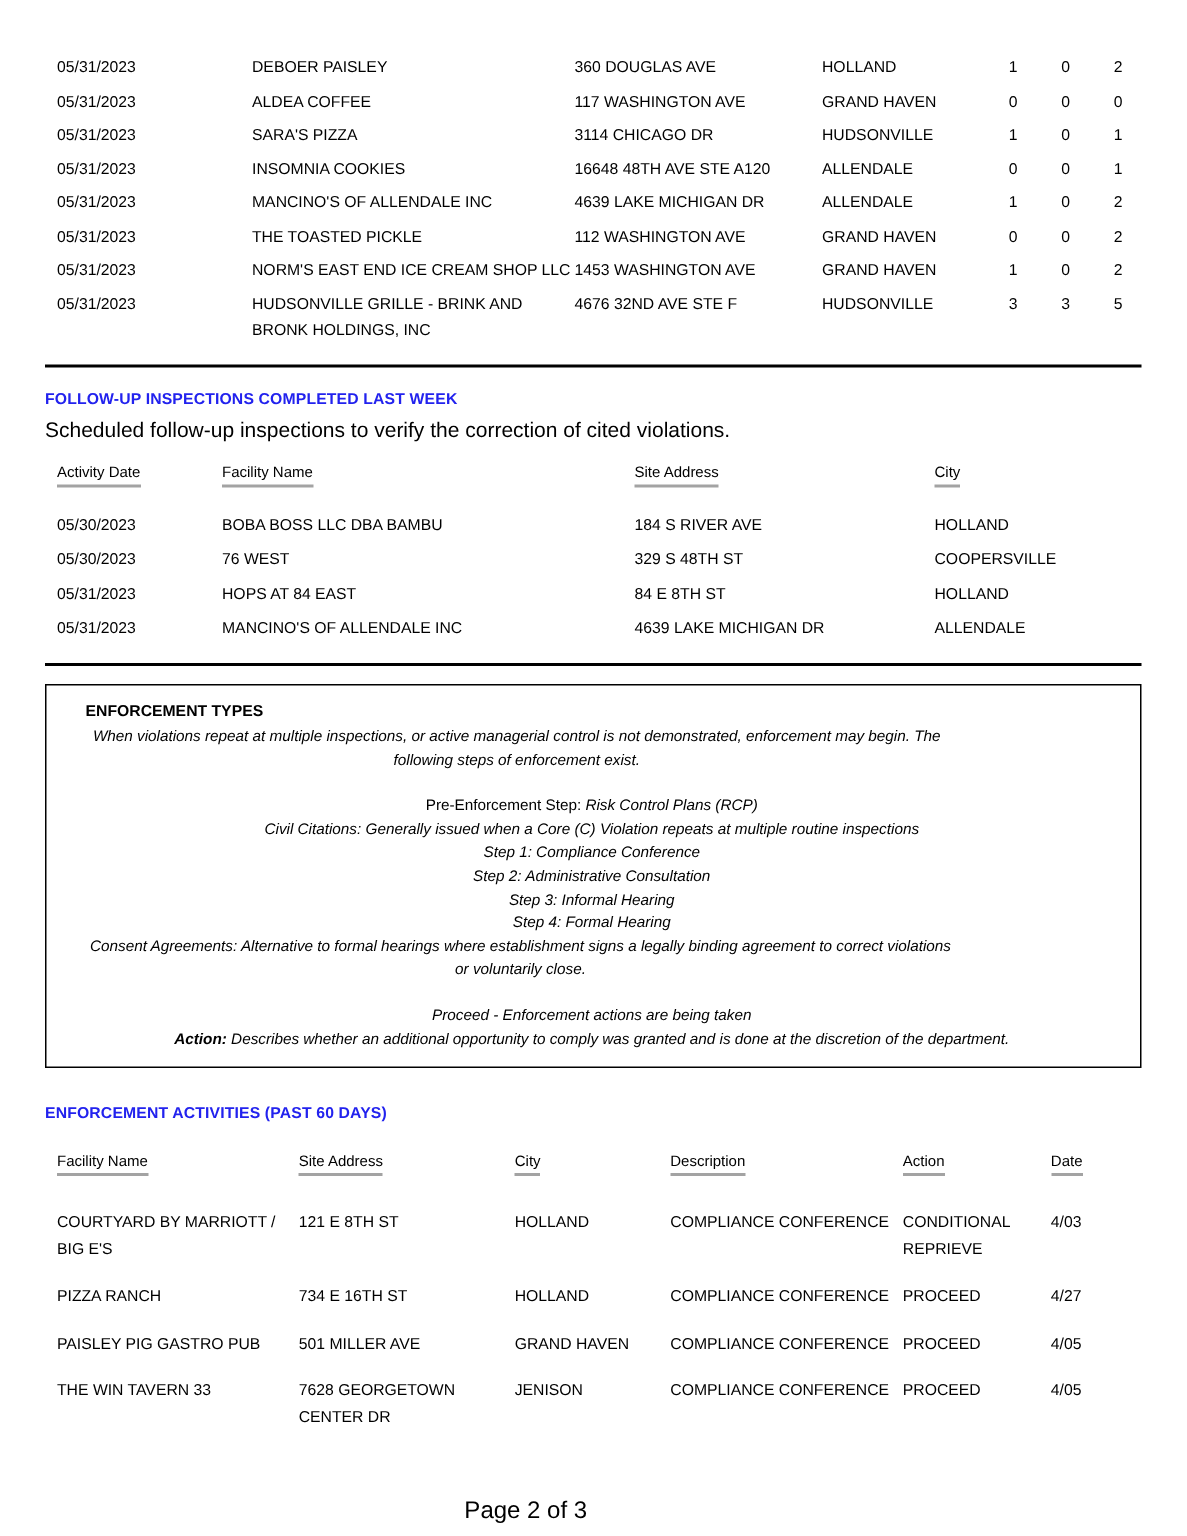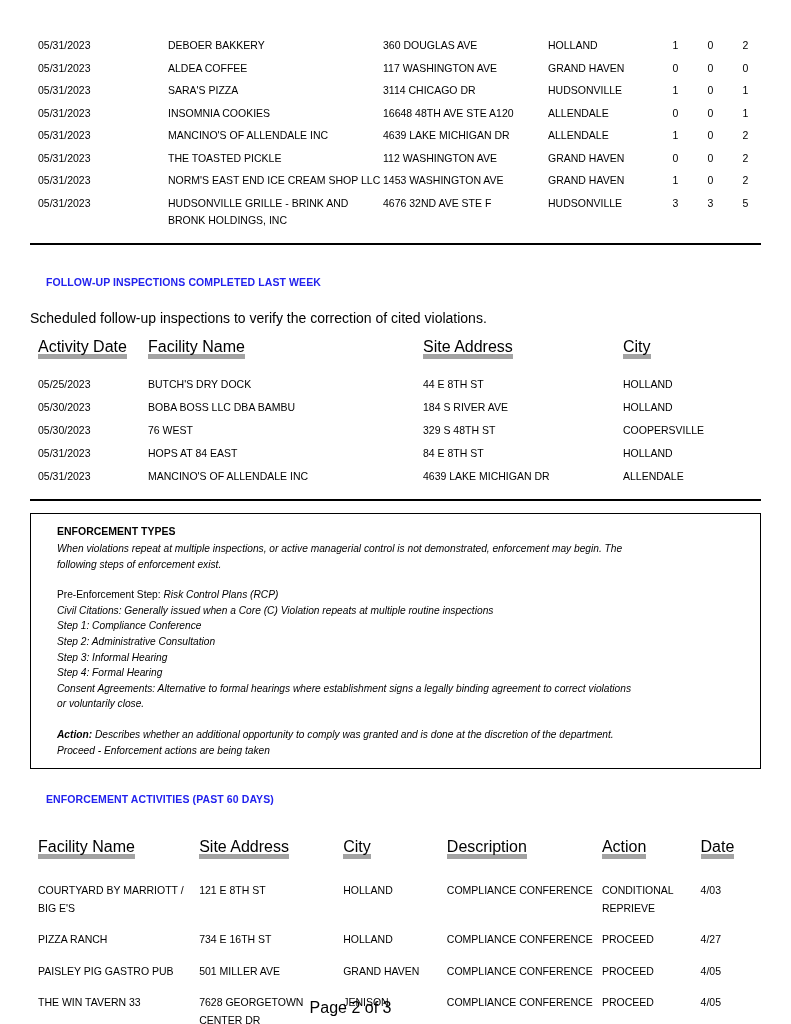--- a/index.html
+++ b/index.html
@@ -59,36 +59,36 @@
     padding: 0;
     height: 0;
   }
 
   
   .section-head {
     font-size: 10.5px;
     font-weight: bold;
     color: #2222ee;
     letter-spacing: 0.1px;
-    margin: 16px;
+    margin: 0;
     padding: 0;
   }
   .section-sub {
     font-size: 14px;
     color: #000;
     margin: 0;
     padding: 0;
   }
 
   
   .hdr span {
-    border-bottom: 5px solid #a3a3a3;
+    border-bottom: 2px solid #a3a3a3;
     display: inline-block;
     padding-bottom: 0px;
-    font-size: 16px;
+    font-size: 10px;
     line-height: 15px;
     text-align: right;
   }
 
   
   #followup-table td { padding-bottom: 5.5px; }
   .f-date { width: 110px; padding-left: 8px !important; }
   .f-fac  { width: 275px; }
   .f-addr { width: 200px; }
   .f-city { width: 150px; }
@@ -104,20 +104,21 @@
     font-size: 10.5px;
     font-weight: bold;
     line-height: 17px;
     margin: 0 0 1px 0;
   }
   .types-line {
     font-size: 10.2px;
     font-style: italic;
     line-height: 15.6px;
     margin: 0;
+    text-align: center;
   }
   .types-line b { font-style: italic; font-weight: bold; }
   .types-line .roman { font-style: normal; }
   .types-gap { height: 15px; }
 
   
   #enf-head-wrap { margin-top: 24px; }
   #enf-table td { padding-bottom: 6px; }
   .e-fac   { width: 160px; padding-left: 8px !important; }
   .e-addr  { width: 143px; }
@@ -141,21 +142,21 @@
 </style>
 </head>
 <body>
 
 <div class="page">
 
   <table id="routine-table">
     <tbody>
       <tr class="data-row">
         <td class="c-date">05/31/2023</td>
-        <td class="c-fac">DEBOER BAKKERY</td>
+        <td class="c-fac">DEBOER PAISLEY</td>
         <td class="c-addr">360 DOUGLAS AVE</td>
         <td class="c-city">HOLLAND</td>
         <td class="c-num">1</td>
         <td class="c-num">0</td>
         <td class="c-num">2</td>
       </tr>
       <tr class="data-row">
         <td class="c-date">05/31/2023</td>
         <td class="c-fac">ALDEA COFFEE</td>
         <td class="c-addr">117 WASHINGTON AVE</td>
@@ -235,26 +236,20 @@
         <th class="f-date"><span>Activity Date</span></th>
         <th class="f-fac"><span>Facility Name</span></th>
         <th class="f-addr"><span>Site Address</span></th>
         <th class="f-city"><span>City</span></th>
       </tr>
       <tr>
           <td colspan="4" style="height:12px"></td>
         </tr>
     </thead>
     <tbody>
-      <tr class="data-row">
-        <td class="f-date">05/25/2023</td>
-        <td class="f-fac">BUTCH'S DRY DOCK</td>
-        <td class="f-addr">44 E 8TH ST</td>
-        <td class="f-city">HOLLAND</td>
-      </tr>
       <tr class="data-row">
         <td class="f-date">05/30/2023</td>
         <td class="f-fac">BOBA BOSS LLC DBA BAMBU</td>
         <td class="f-addr">184 S RIVER AVE</td>
         <td class="f-city">HOLLAND</td>
       </tr>
       <tr class="data-row">
         <td class="f-date">05/30/2023</td>
         <td class="f-fac">76 WEST</td>
         <td class="f-addr">329 S 48TH ST</td>
@@ -282,22 +277,22 @@
     <div class="types-line" style="max-width:575px">When violations repeat at multiple inspections, or active managerial control is not demonstrated, enforcement may begin. The following steps of enforcement exist.</div>
     <div class="types-gap"></div>
     <div class="types-line"><span class="roman">Pre-Enforcement Step:</span><span> Risk Control Plans (RCP)</span></div>
     <div class="types-line">Civil Citations: Generally issued when a Core (C) Violation repeats at multiple routine inspections</div>
     <div class="types-line">Step 1: Compliance Conference</div>
     <div class="types-line">Step 2: Administrative Consultation</div>
     <div class="types-line">Step 3: Informal Hearing</div>
     <div class="types-line">Step 4: Formal Hearing</div>
     <div class="types-line" style="max-width:580px">Consent Agreements: Alternative to formal hearings where establishment signs a legally binding agreement to correct violations or voluntarily close.</div>
     <div class="types-gap"></div>
+    <div class="types-line">Proceed - Enforcement actions are being taken</div>
     <div class="types-line"><b>Action:</b><span> Describes whether an additional opportunity to comply was granted and is done at the discretion of the department.</span></div>
-    <div class="types-line">Proceed - Enforcement actions are being taken</div>
   </div>
 
   <div id="enf-head-wrap">
     <div class="section-head">ENFORCEMENT ACTIVITIES (PAST 60 DAYS)</div>
   </div>
   <div style="height:18px"></div>
 
   <table id="enf-table">
     <thead>
       <tr class="hdr">

